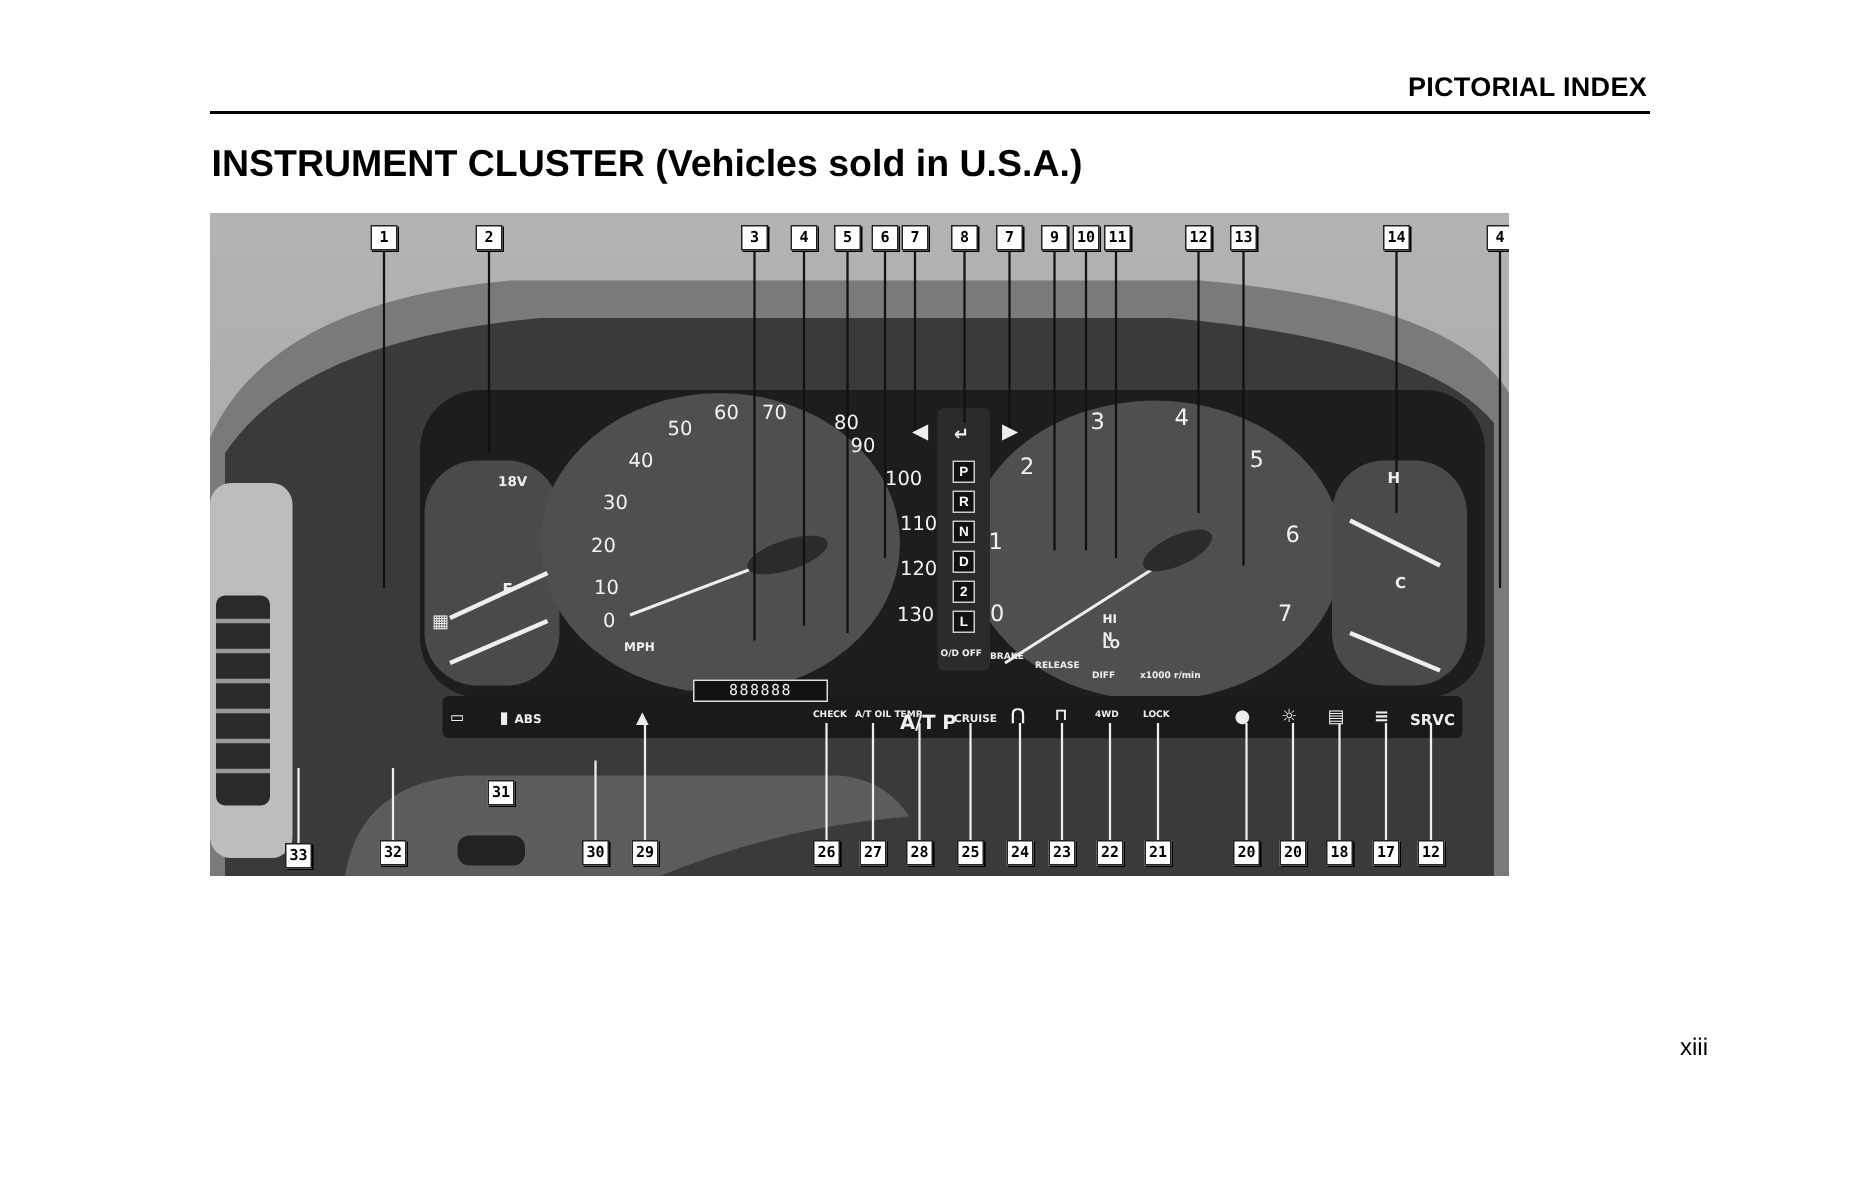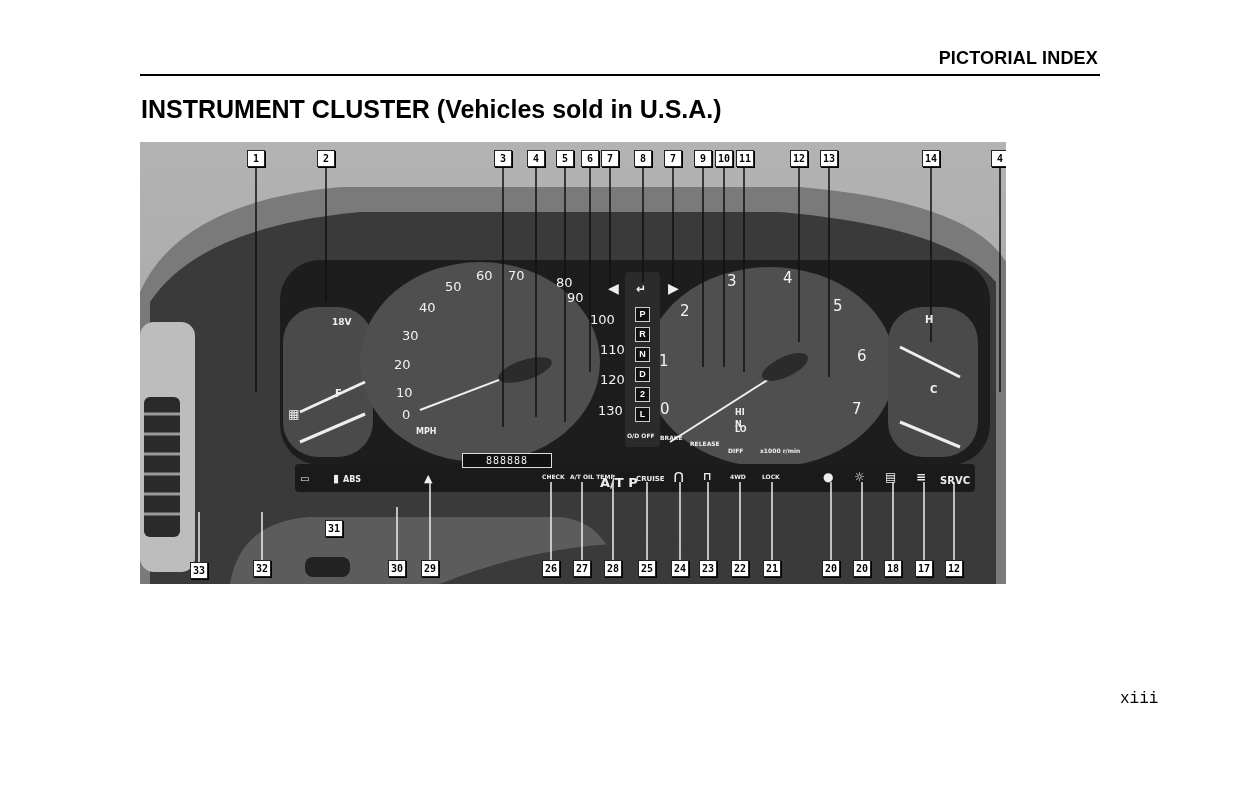--- a/index.html
+++ b/index.html
@@ -1,20 +1,20 @@
 <!DOCTYPE html>
 <html><head>
 <meta charset="utf-8">
 <style>
   html,body{margin:0;padding:0;background:#fff;}
   body{width:1241px;height:798px;position:relative;overflow:hidden;font-family:"Liberation Sans",sans-serif;color:#000;}
   .hdr{position:absolute;right:143px;top:48px;font-size:18px;font-weight:bold;letter-spacing:0.2px;}
   .rule{position:absolute;left:140px;top:74px;width:960px;height:2px;background:#000;}
   .title{position:absolute;left:141px;top:95px;font-size:25px;font-weight:bold;}
-  .pageno{position:absolute;left:1120px;top:690px;font-family:Liberation Mono, monospace;font-size:16px;}
+  .pageno{position:absolute;left:1120px;top:690px;font-family:Liberation Sans, sans-serif;font-size:16px;}
   .fig{position:absolute;left:140px;top:142px;width:866px;height:442px;overflow:hidden;
        background:linear-gradient(180deg,#b3b3b3 0%,#a8a8a8 60%,#8a8a8a 100%);}
   .fig svg{position:absolute;left:0;top:0;}
   .tag{position:absolute;width:16px;height:15px;background:#fff;border:1px solid #222;box-shadow:1px 1px 0 #000;
        font-size:10px;font-weight:bold;line-height:15px;text-align:center;color:#000;font-family:"DejaVu Sans Mono",monospace;}
   .lbl{position:absolute;color:#eee;font-size:8px;font-weight:bold;white-space:nowrap;font-family:"DejaVu Sans",sans-serif;}
   .num{position:absolute;color:#f2f2f2;font-size:13px;font-family:"DejaVu Sans",sans-serif;}
   .gear{position:absolute;left:495px;width:13px;height:13px;background:#111;border:1px solid #ccc;color:#fff;font-size:9px;font-weight:bold;text-align:center;line-height:13px;}
   .odo{position:absolute;left:322px;top:283px;width:88px;height:13px;background:#111;border:1px solid #ddd;color:#eee;font-size:10px;letter-spacing:1px;line-height:13px;text-align:center;font-family:"DejaVu Sans Mono",monospace;margin-top:28px;}
 </style>

